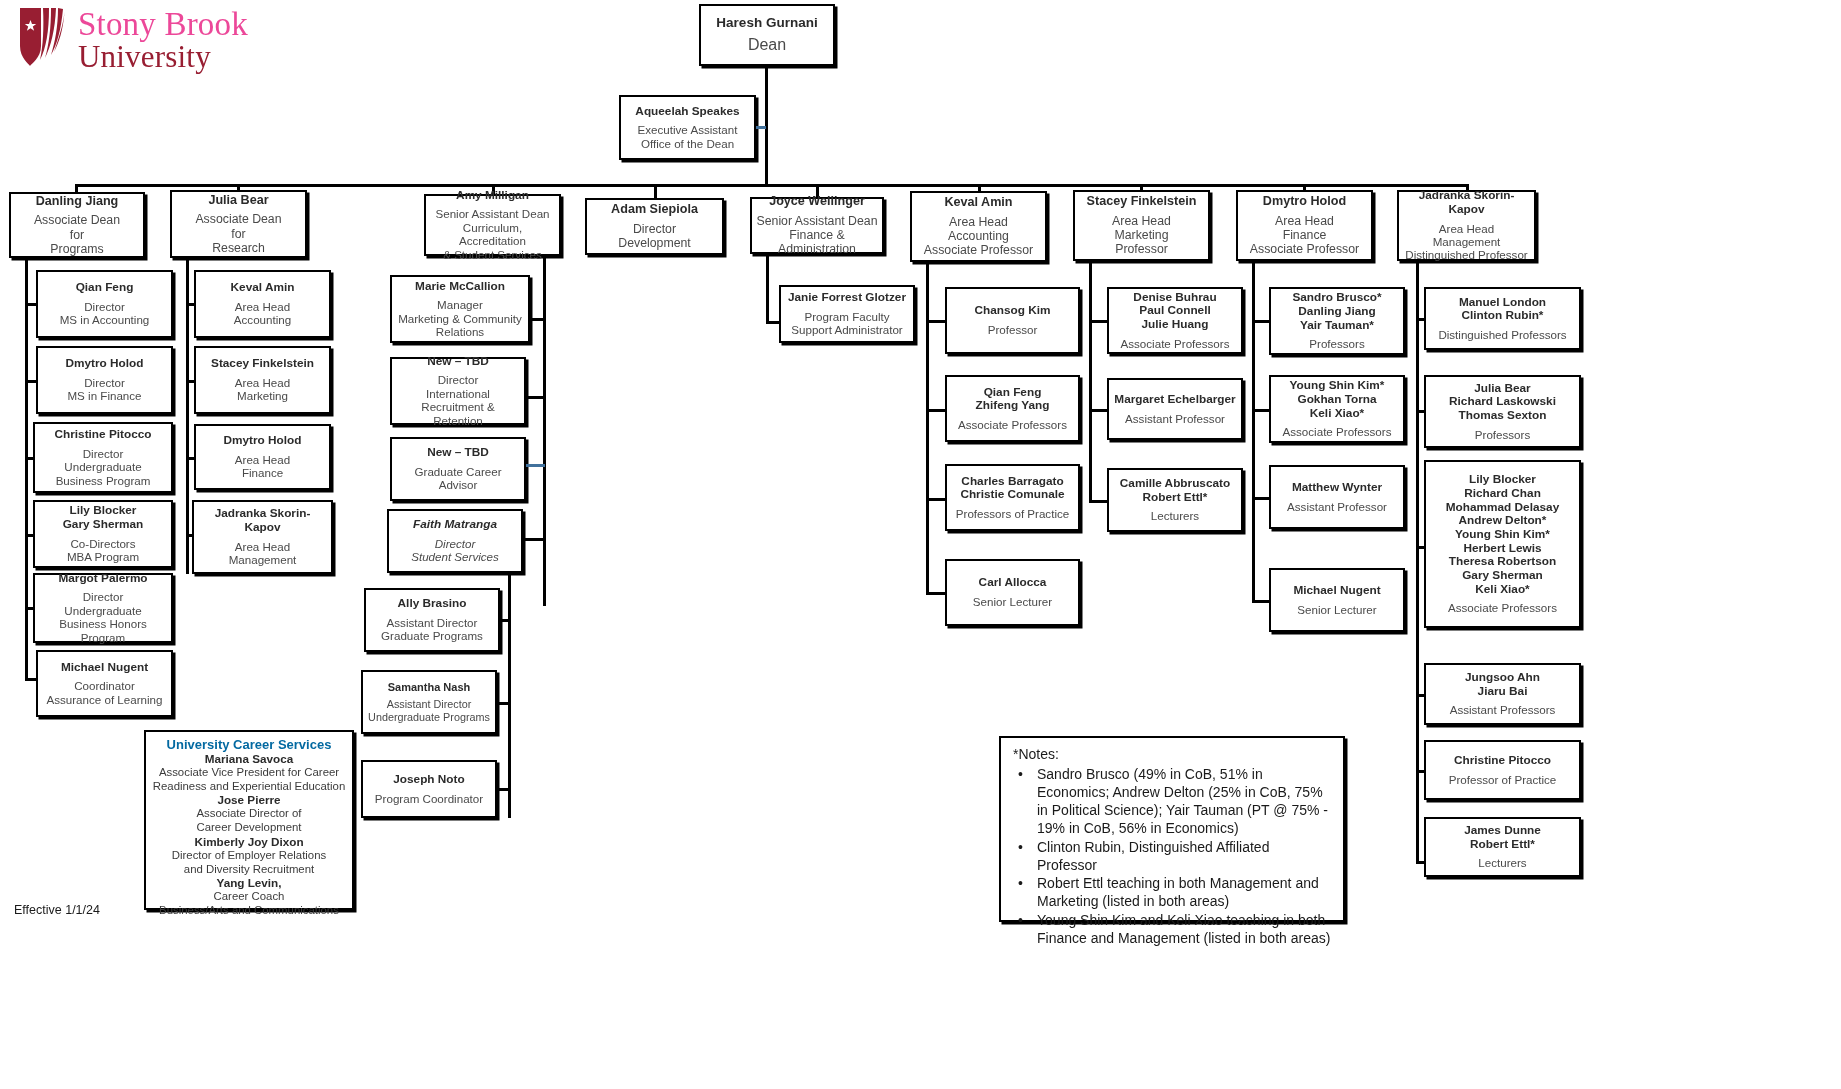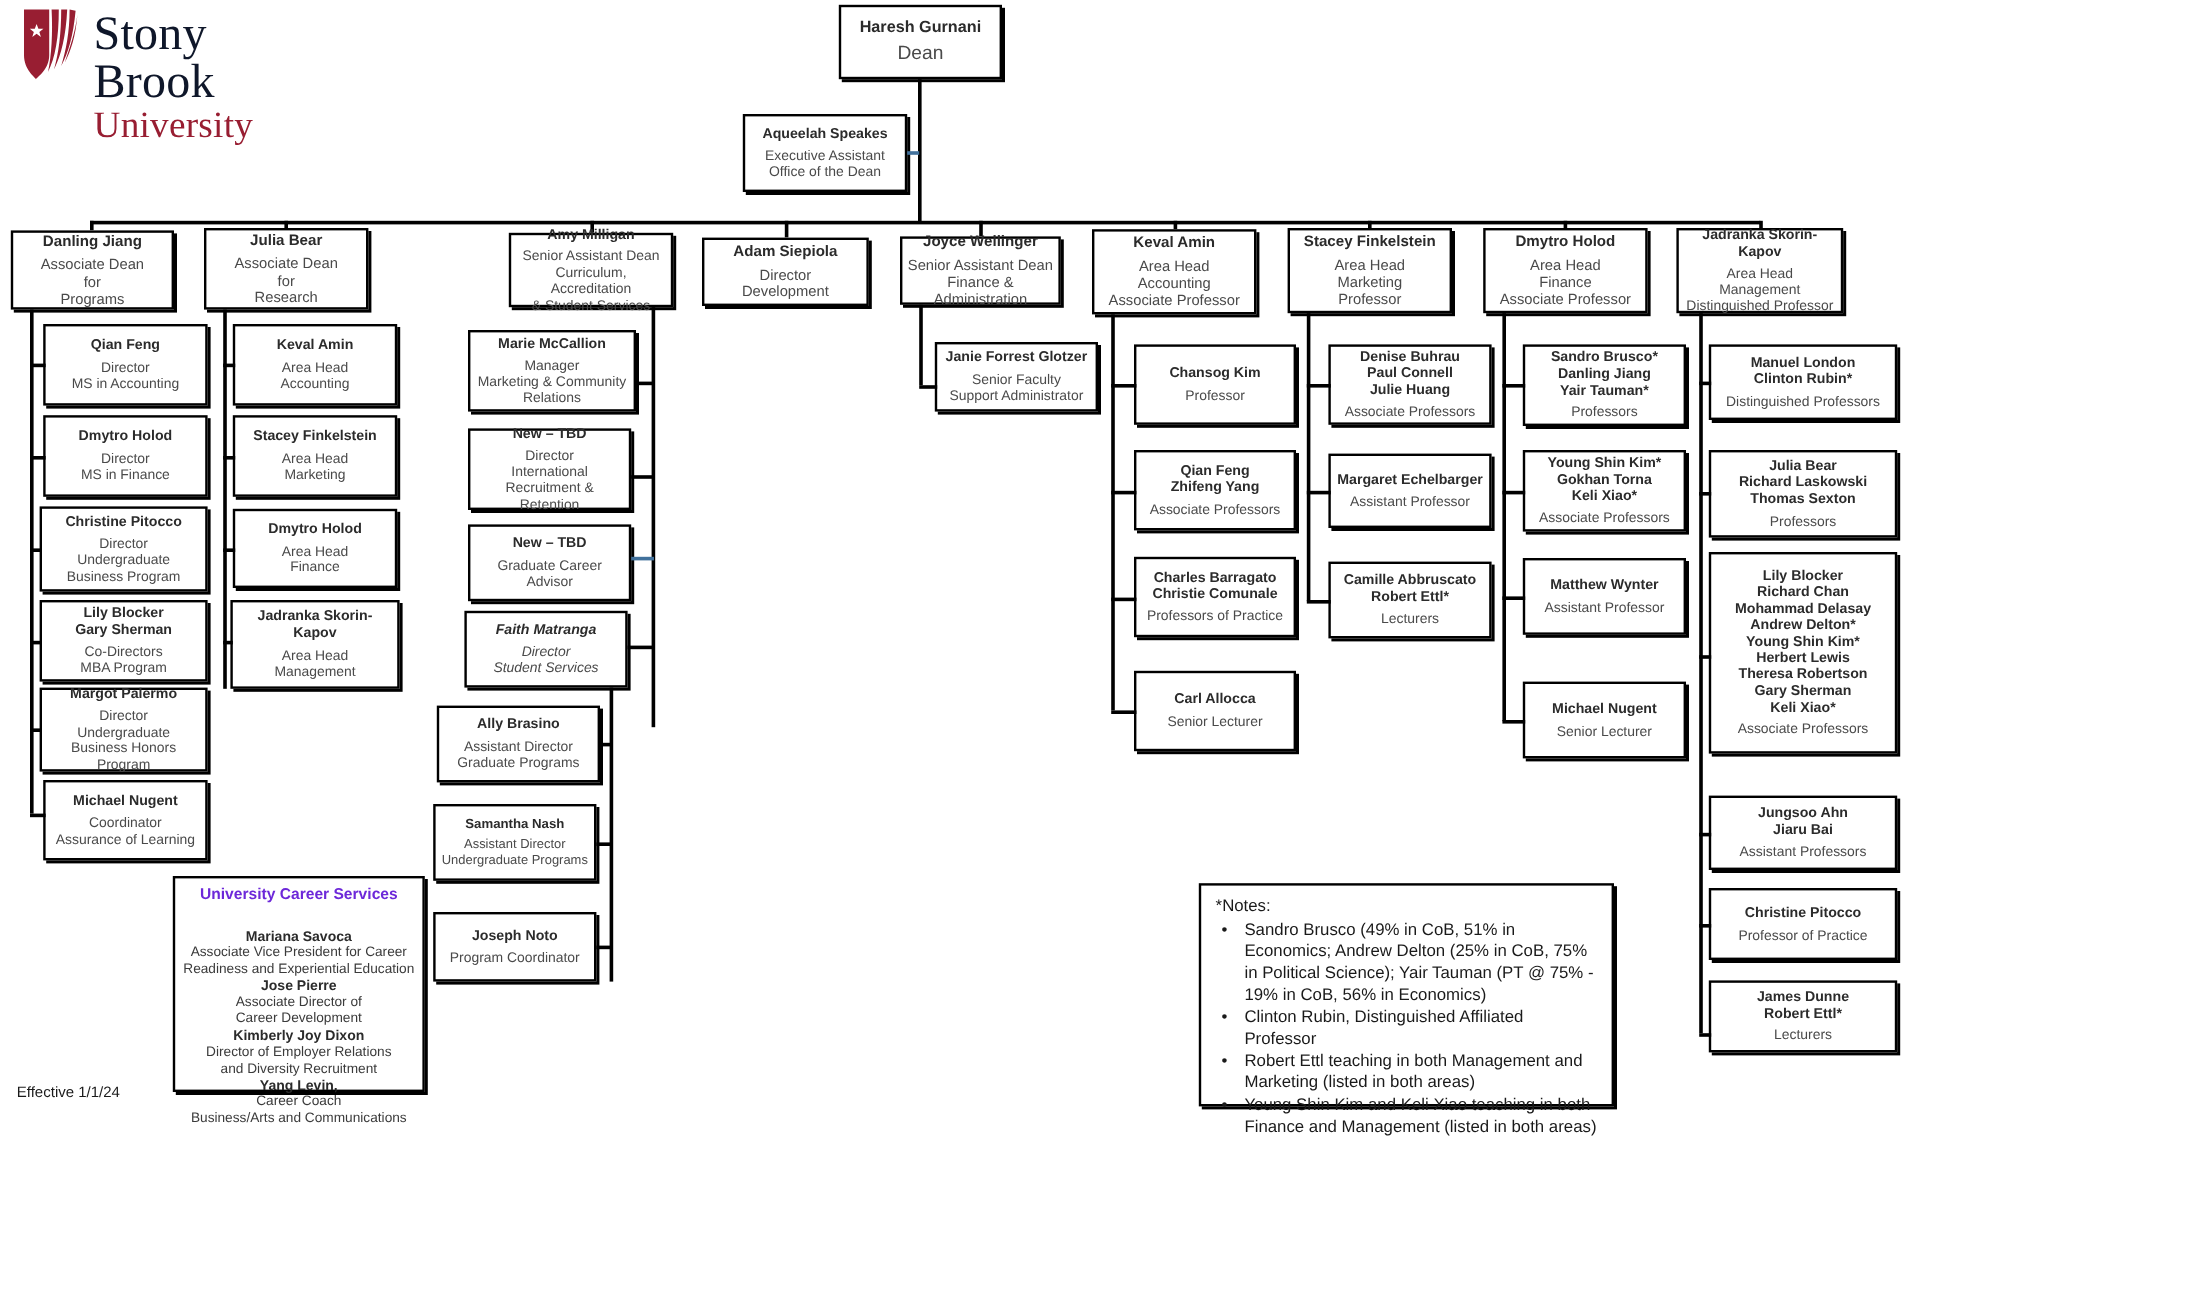--- a/index.html
+++ b/index.html
@@ -41,30 +41,30 @@
   
   .ln{ position:absolute; background:#000; }
   .lnv{ width:2.5px; }
   .lnh{ height:2.5px; }
   .lnb{ background:#41719c; }
 
   
   #logo{ position:absolute; left:18px; top:6px; width:260px; height:66px; }
   #shield{ position:absolute; left:0; top:0; width:48px; height:62px; }
   #logotext{ position:absolute; left:60px; top:2px; }
-  #logotext .l1{ font-family:"Liberation Serif", serif; font-size:40px; color:#0f172a; line-height:1.0; letter-spacing:.2px;}
+  #logotext .l1{ font-family:"Liberation Serif", serif; font-size:33px; color:#ec4899; line-height:1.0; letter-spacing:.2px;}
   #logotext .l2{ font-family:"Liberation Serif", serif; font-size:31px; color:#981e32; line-height:1.05; letter-spacing:.2px;}
 
   
   #career{
     position:absolute; border:2.5px solid #000; background:#fff;
     box-shadow:2.5px 2.5px 0 0 #000;
     text-align:center; padding:5px 6px;
   }
-  #career .hd{ font-weight:bold; font-size:13px; color:#6d28d9; margin-bottom:22px;}
+  #career .hd{ font-weight:bold; font-size:13px; color:#0369a1; margin-bottom:0;}
   #career .pn{ font-weight:bold; font-size:11.7px; color:#2b2b2b; line-height:1.2;}
   #career .pr{ font-size:11.4px; color:#3b3b3b; line-height:1.2;}
 
   
   #notes{
     position:absolute; border:2.5px solid #000; background:#fff;
     box-shadow:2.5px 2.5px 0 0 #000;
     padding:8px 12px;
   }
   #notes .nt-title{ font-size:14px; color:#1a1a1a; margin-bottom:4px;}
@@ -281,21 +281,21 @@
   </div>
 
   <div class="box s12" style="left:750px; top:197px; width:134px; height:57px;">
     <div class="nm">Joyce Wellinger</div>
     <div class="ti">Senior Assistant Dean</div>
     <div class="ti">Finance &amp; Administration</div>
   </div>
   <div class="ln lnv" style="left:766px; top:254px; height:67px;"></div>
   <div class="box s11" style="left:779px; top:285px; width:136px; height:58px;">
     <div class="nm">Janie Forrest Glotzer</div>
-    <div class="ti">Senior Faculty</div>
+    <div class="ti">Program Faculty</div>
     <div class="ti">Support Administrator</div>
   </div>
   <div class="ln lnh" style="left:766px; top:321px; width:15px;"></div>
 
   <div class="box s12" style="left:910px; top:191px; width:137px; height:71px;">
     <div class="nm">Keval Amin</div>
     <div class="ti">Area Head</div>
     <div class="ti">Accounting</div>
     <div class="ti">Associate Professor</div>
   </div>

